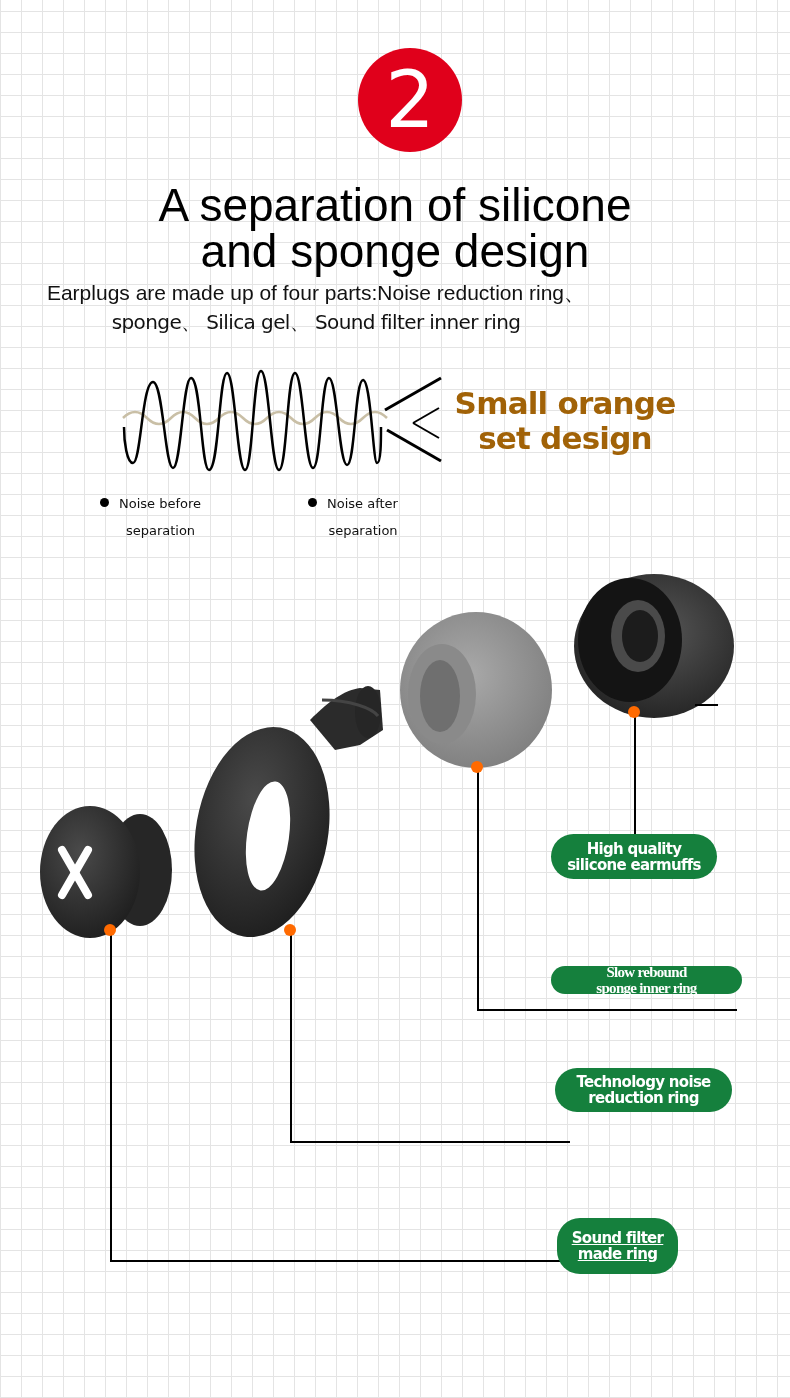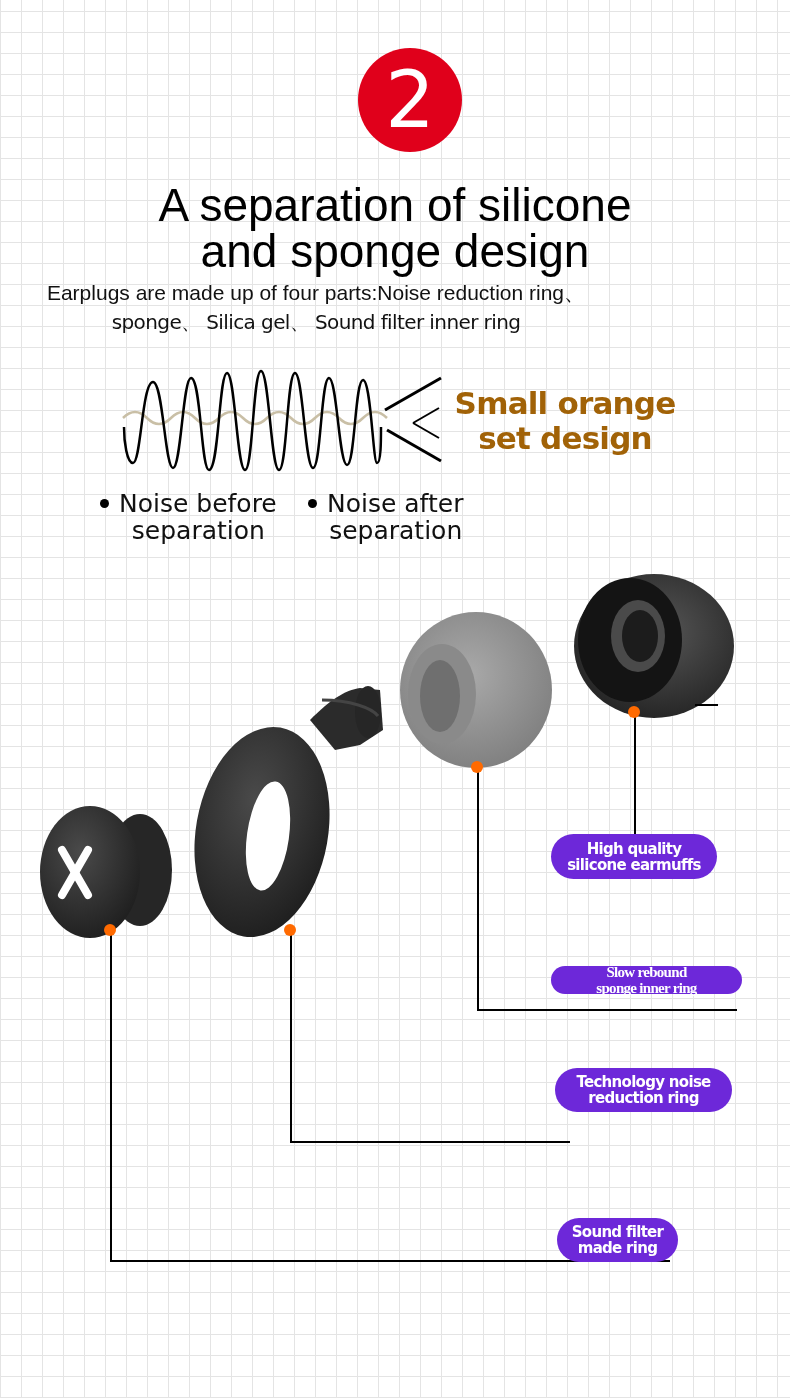--- a/index.html
+++ b/index.html
@@ -26,29 +26,29 @@
   .subtitle {
     left: 0; width: 632px; text-align: center; color: #111;
     font-family: "Liberation Sans", sans-serif; font-size: 21px; line-height: 28px;
   }
   .sub2 { font-family: "DejaVu Sans", sans-serif; font-size: 20px; letter-spacing: -0.6px; }
   .orange-title {
     left: 440px; width: 250px; text-align: center; color: #a16207;
     font-family: "DejaVu Sans", sans-serif; font-weight: bold; font-size: 31px; line-height: 34px; letter-spacing: -0.8px;
   }
   .bullet {
-    font-family: "DejaVu Sans", sans-serif; font-size: 25px; line-height: 27px; color: #111;
+    font-family: "DejaVu Sans", sans-serif; font-size: 13px; line-height: 27px; color: #111;
   }
   .bullet .dot {
     display: inline-block; width: 9px; height: 9px; border-radius: 50%; background: #000;
     margin-right: 10px; vertical-align: middle; position: relative; top: -2px;
   }
   .bullet .line2 { display: block; text-align: center; }
   .pill {
-    background: #6d28d9; color: #fff; border-radius: 23px; display: flex; flex-direction: column;
+    background: #15803d; color: #fff; border-radius: 23px; display: flex; flex-direction: column;
     align-items: center; justify-content: center; text-align: center;
     font-family: "DejaVu Sans", sans-serif; font-weight: bold; font-size: 15px; line-height: 16px; letter-spacing: -0.7px;
   }
   .vline { background: #000; width: 1.5px; }
   .hline { background: #000; height: 1.5px; }
   .odot { width: 12px; height: 12px; border-radius: 50%; background: #ff6a00; }
 </style>
 </head>
 <body>
 
@@ -155,16 +155,16 @@
   <span>silicone earmuffs</span>
 </div>
 <div class="abs pill" style="left:551px; top:966px; width:191px; height:28px;font-family:Liberation Serif, serif;">
   <span>Slow rebound</span>
   <span>sponge inner ring</span>
 </div>
 <div class="abs pill" style="left:555px; top:1068px; width:177px; height:44px;">
   <span>Technology noise</span>
   <span>reduction ring</span>
 </div>
-<div class="abs pill" style="left:557px; top:1218px; width:121px; height:44px;">
+<div class="abs pill" style="left:557px; top:1218px; width:121px; height:56px;text-decoration:underline;">
   <span>Sound filter</span>
   <span>made ring</span>
 </div>
 
 </body></html>

